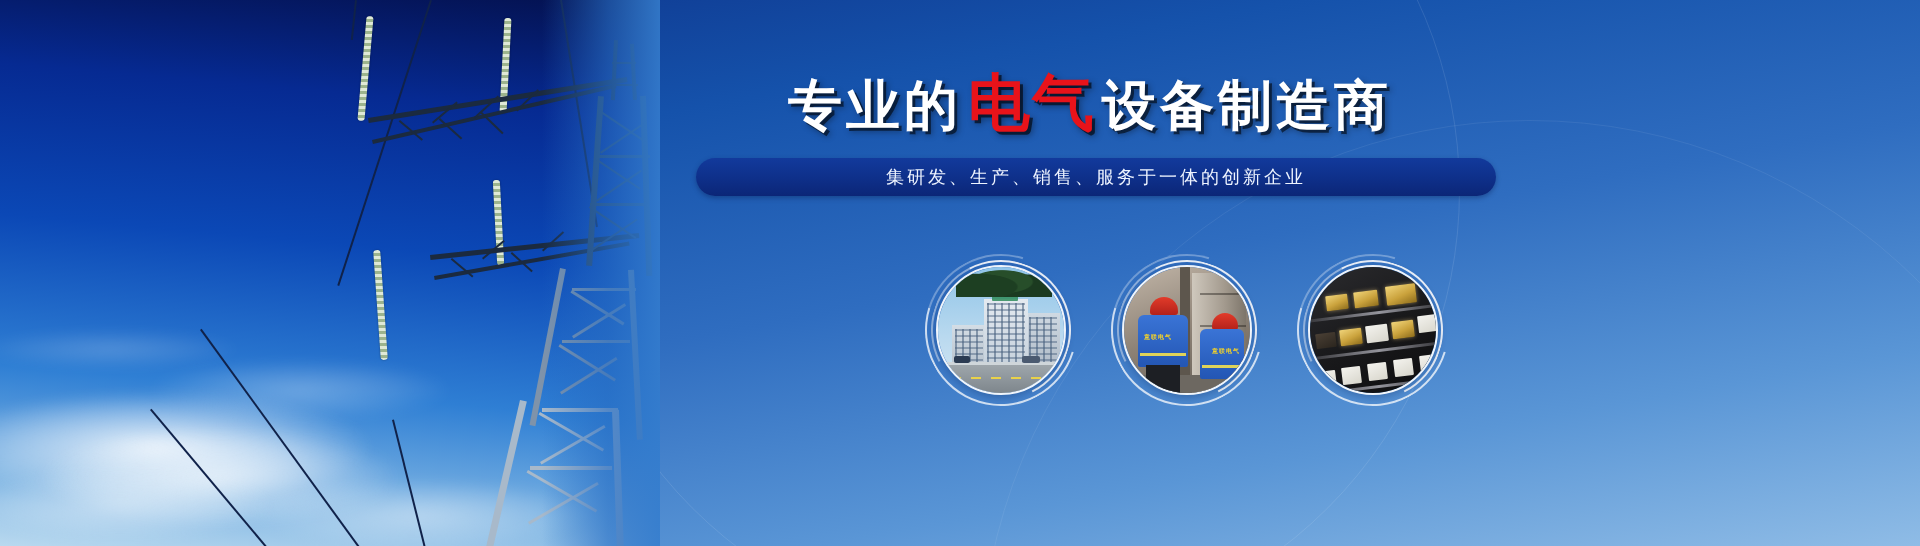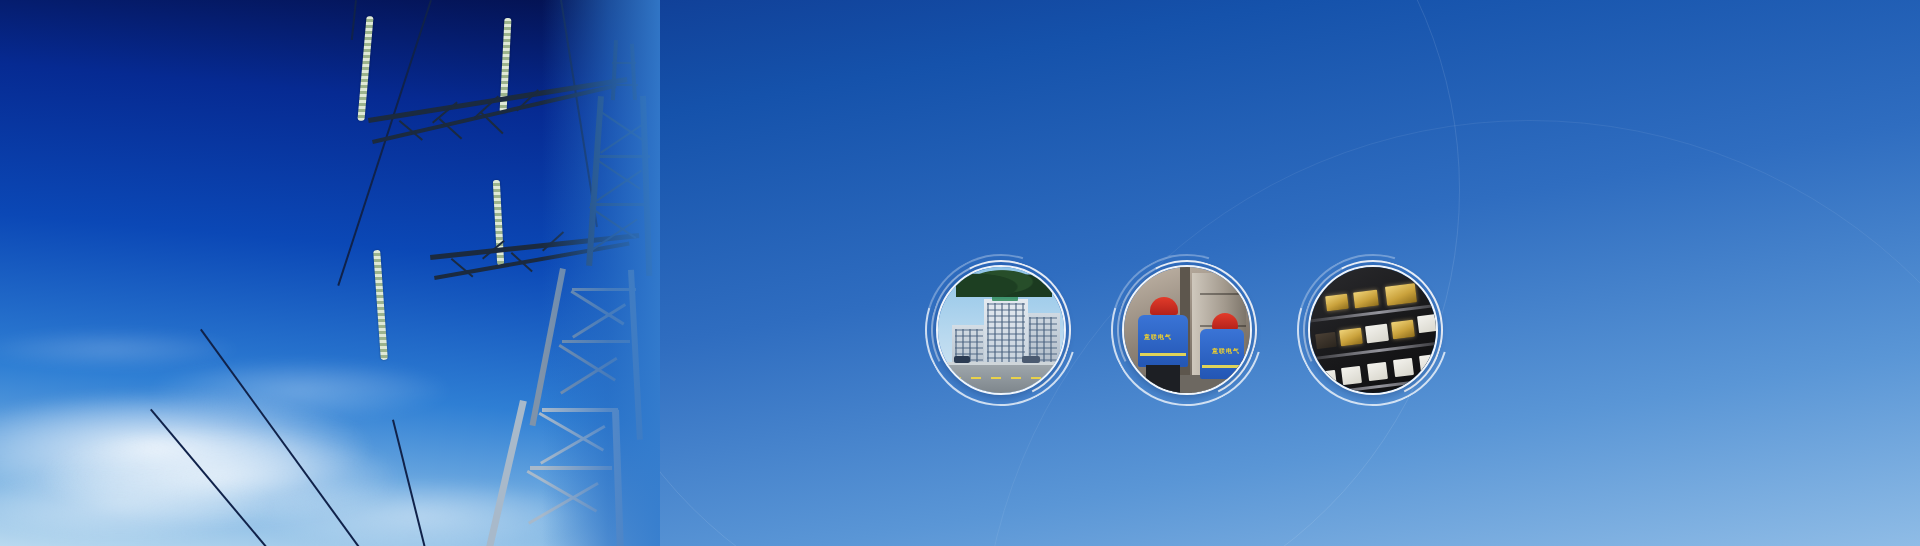--- a/index.html
+++ b/index.html
@@ -261,21 +261,27 @@
 
       <div class="beam" style="left:614px; top:40px; width:4px; height:60px; transform:rotate(3deg);"></div>
       <div class="beam" style="left:630px; top:44px; width:4px; height:56px; transform:rotate(-3deg);"></div>
       <div class="beam" style="left:612px; top:62px; width:24px; height:2px;"></div>
       <div class="beam" style="left:612px; top:84px; width:26px; height:2px;"></div>
     </div>
   </div>
 
   <div class="content">
 
-
+    <div class="headline">
+      <span class="w">专业的</span><span class="r">电气</span><span class="w">设备制造商</span>
+    </div>
+
+    <div class="pill">
+      <span class="pill-text">集研发、生产、销售、服务于一体的创新企业</span>
+    </div>
 
 
     <div class="circles">
 
       <div class="circle-wrap cw1">
         <div class="ring-outer"></div>
         <div class="ring-inner"></div>
         <div class="photo-circle">
           <div class="bld-sky"></div>
           <div class="bld bld-c">

